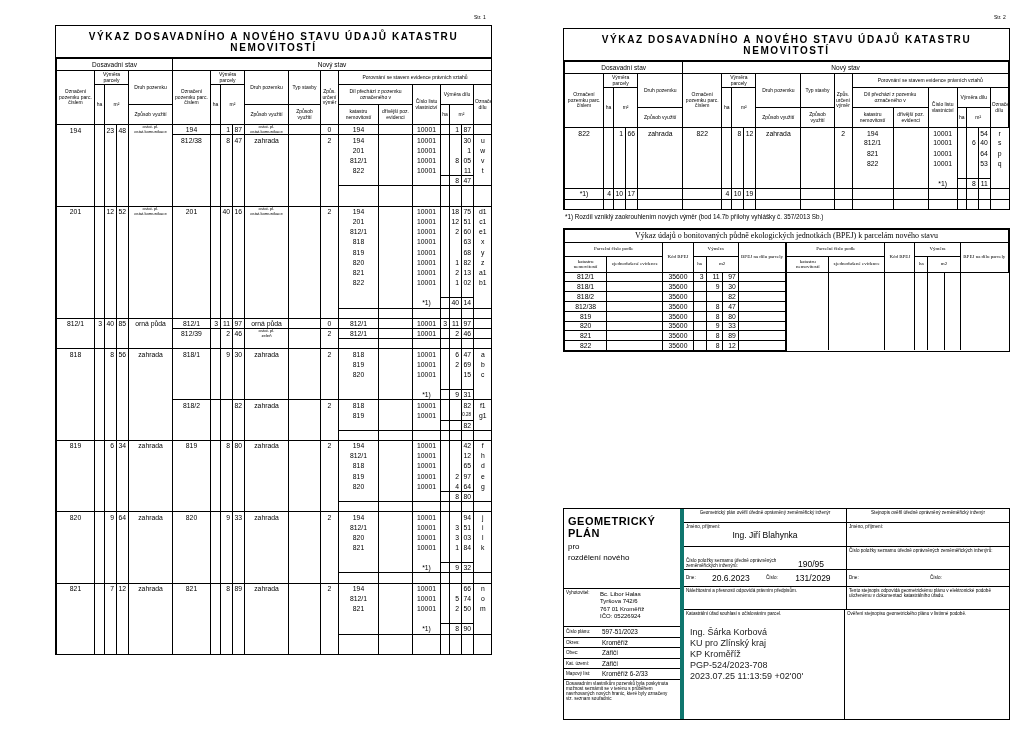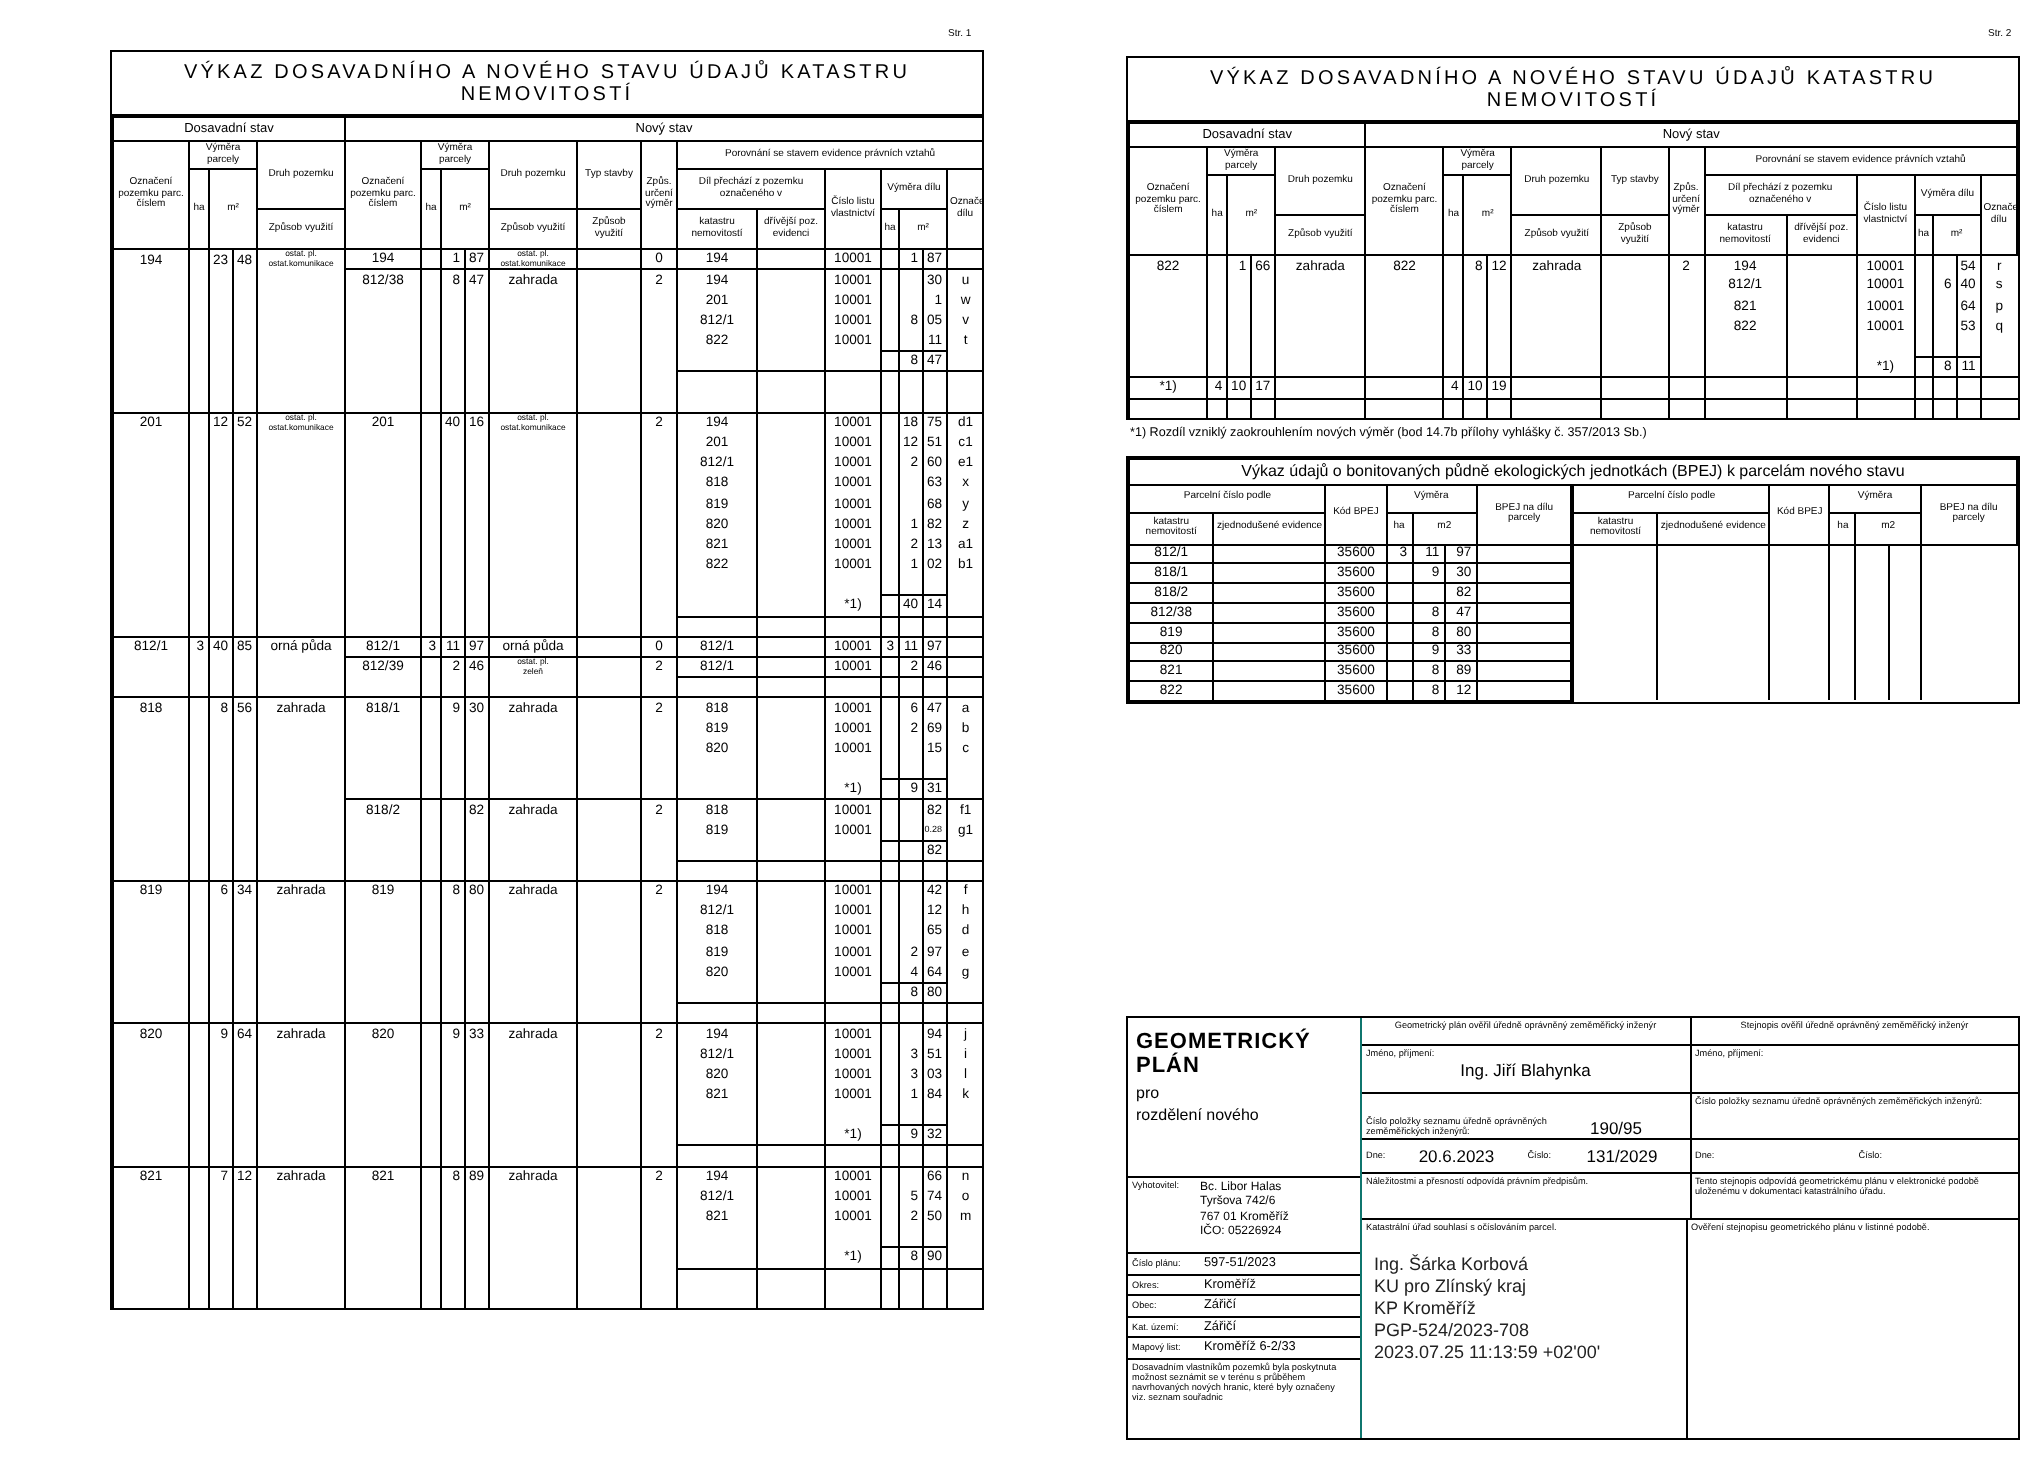--- a/index.html
+++ b/index.html
@@ -1,47 +1,47 @@
 <!DOCTYPE html>
 <html><head>
 <meta charset="utf-8">
 <style>
   html,body{margin:0;padding:0;background:#fff;}
   #canvas{position:relative;width:1020px;height:737px;background:#ffffff;
           font-family:"Liberation Sans", sans-serif;color:#000;}
   .pagelabel{position:absolute;font-size:5px;color:#000;}
   .box{position:absolute;border:1.6px solid #000;background:#fff;box-sizing:border-box;}
-  .ptitle{border-bottom:1.2px solid #000;text-align:center;font-weight:normal;
+  .ptitle{border-bottom:1.2px solid #000;text-align:center;font-weight:bold;
           font-size:10px;letter-spacing:1.6px;padding:5px 0 4px 0;}
   table{border-collapse:collapse;table-layout:fixed;width:100%;}
   th,td{margin:0;padding:0;overflow:hidden;font-weight:normal;box-sizing:border-box;}
   
   .vykaz th{border:1px solid #000;font-size:5px;line-height:5.6px;text-align:center;padding:1px;}
   .vykaz th.big{font-size:6.5px;}
   .vykaz td{border-left:1px solid #000;font-size:6.8px;line-height:9px;height:10.2px;text-align:center;white-space:pre-line;}
   .vykaz tr.sec td{border-top:1px solid #000;}
   .vykaz td.bt{border-top:1px solid #000;}
   .vykaz td.tiny{font-size:4.2px;line-height:4.6px;}
   .vykaz td.sm{font-size:4.5px;}
   .vykaz td:nth-child(2),.vykaz td:nth-child(3),.vykaz td:nth-child(4),
   .vykaz td:nth-child(7),.vykaz td:nth-child(8),.vykaz td:nth-child(9),
   .vykaz td:nth-child(16),.vykaz td:nth-child(17),.vykaz td:nth-child(18)
       {text-align:right;padding-right:2px;}
   .footnote{position:absolute;font-size:6.3px;}
   
-  .bpej th{border:1px solid #000;font-size:5px;line-height:5.6px;text-align:center;padding:1px;}
+  .bpej th{border:1px solid #000;font-size:5px;line-height:5.6px;text-align:center;padding:1px;font-family:Liberation Serif, serif;}
   .bpej th.title{font-size:8px;font-weight:normal;padding:3px;}
   .bpej td{border-left:1px solid #000;font-size:6.8px;height:9.8px;text-align:center;}
   .bpej td:nth-child(-n+7){border:1px solid #000;}
   .bpej td:nth-child(8),.bpej th.mid{border-left-width:2px;}
   .bpej td:nth-child(4),.bpej td:nth-child(5),.bpej td:nth-child(6)
       {text-align:right;padding-right:2px;}
   
   .gp{display:flex;}
-  .gp .lcol{width:116px;border-right:1px solid #0f766e;display:flex;flex-direction:column;justify-content:space-between;}
+  .gp .lcol{width:116px;border-right:4px solid #0f766e;display:flex;flex-direction:column;justify-content:space-between;}
   .gp .rarea{flex:1;display:flex;flex-direction:column;}
   .gprow{display:flex;border-bottom:1px solid #000;}
   .gpcell{box-sizing:border-box;}
   .tinylab{font-size:4.6px;line-height:5.2px;padding:1px 2px;}
   .gp-title{font-size:11px;font-weight:bold;padding:6px 4px 2px 4px;letter-spacing:0.5px;}
   .gp-sub{font-size:8px;padding:1px 4px;}
   .fieldrow{display:flex;border-bottom:1px solid #000;font-size:6.4px;height:9.5px;line-height:9.5px;}
   .fieldrow .fl{width:34px;font-size:4.6px;padding-left:2px;}
   .fieldrow .fv{flex:1;padding-left:2px;}
   .pre{white-space:pre-line;}

